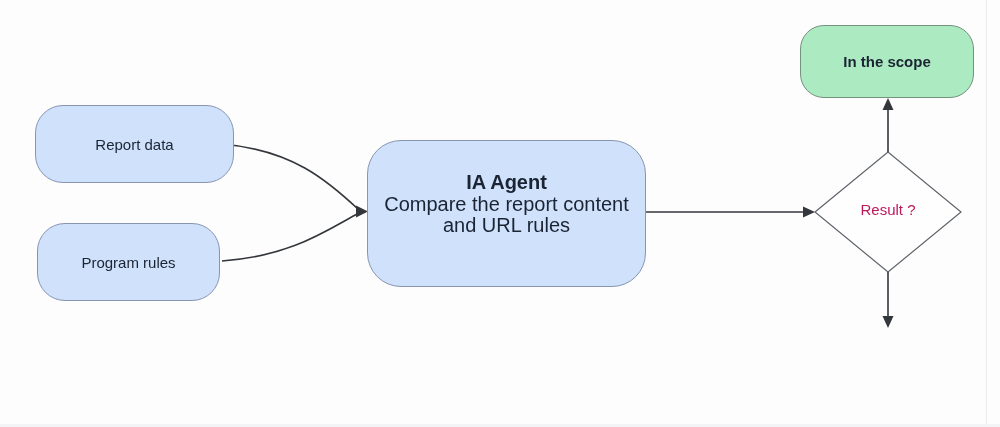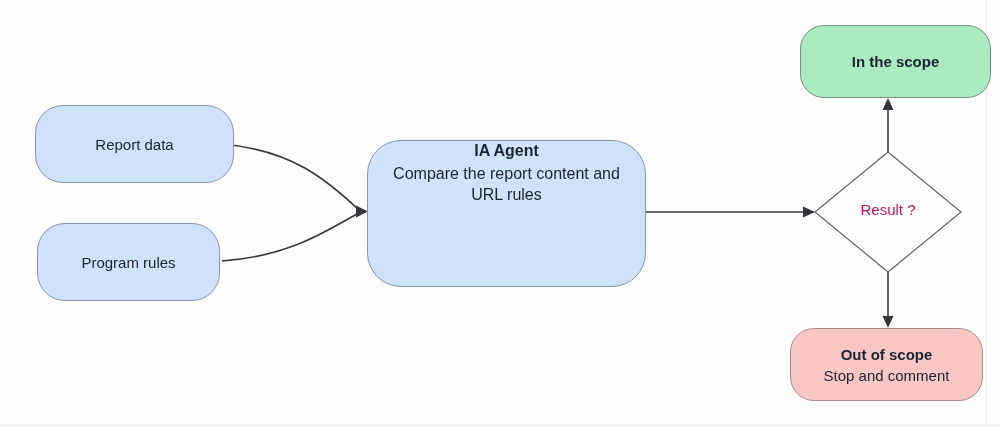--- a/index.html
+++ b/index.html
@@ -47,25 +47,26 @@
     background: #f9c6c6;
     border: 1px solid #ab8d90;
     border-radius: 24px;
   }
   #node-report-data   { left: 23px;  top: 105px; width: 199px; height: 78px; margin-left: 12px; }
   #node-program-rules { left: 37px;  top: 223px; width: 183px; height: 78px; }
   #node-ia-agent {
     left: 367px; top: 140px; width: 279px; height: 147px;
     border-radius: 34px;
     justify-content: flex-start;
-    font-size: 16px;
+    padding-top: 31px;
+    font-size: 20px;
   }
   #node-ia-agent .node-title { font-weight: 700; line-height: 20px; }
   #node-ia-agent .node-desc  { margin-top: 2px; width: 256px; line-height: 21px; }
-  #node-in-scope  { left: 800px; top: 25px;  width: 191px; height: 73px; }
+  #node-in-scope  { left: 800px; top: 25px;  width: 174px; height: 73px; }
   #node-out-scope { left: 790px; top: 328px; width: 193px; height: 73px; }
   .two-line .node-title { font-weight: 700; }
   #label-result {
     position: absolute;
     left: 815px; top: 201px; width: 146px;
     z-index: 2;
     text-align: center;
     font-size: 15px;
     color: #be185d;
   }
@@ -120,18 +121,14 @@
     <span class="node-title">IA Agent</span>
     <span class="node-desc">Compare the report content and URL rules</span>
   </div>
 
   <div id="label-result">Result ?</div>
 
   <div class="node pill-green two-line" id="node-in-scope">
     <span class="node-title">In the scope</span>
   </div>
 
-  <div class="node pill-red two-line" id="node-out-scope">
-    <span class="node-title">Out of scope</span>
-    <span class="node-subtitle">Stop and comment</span>
-  </div>
 
 </div>
 
 </body></html>

